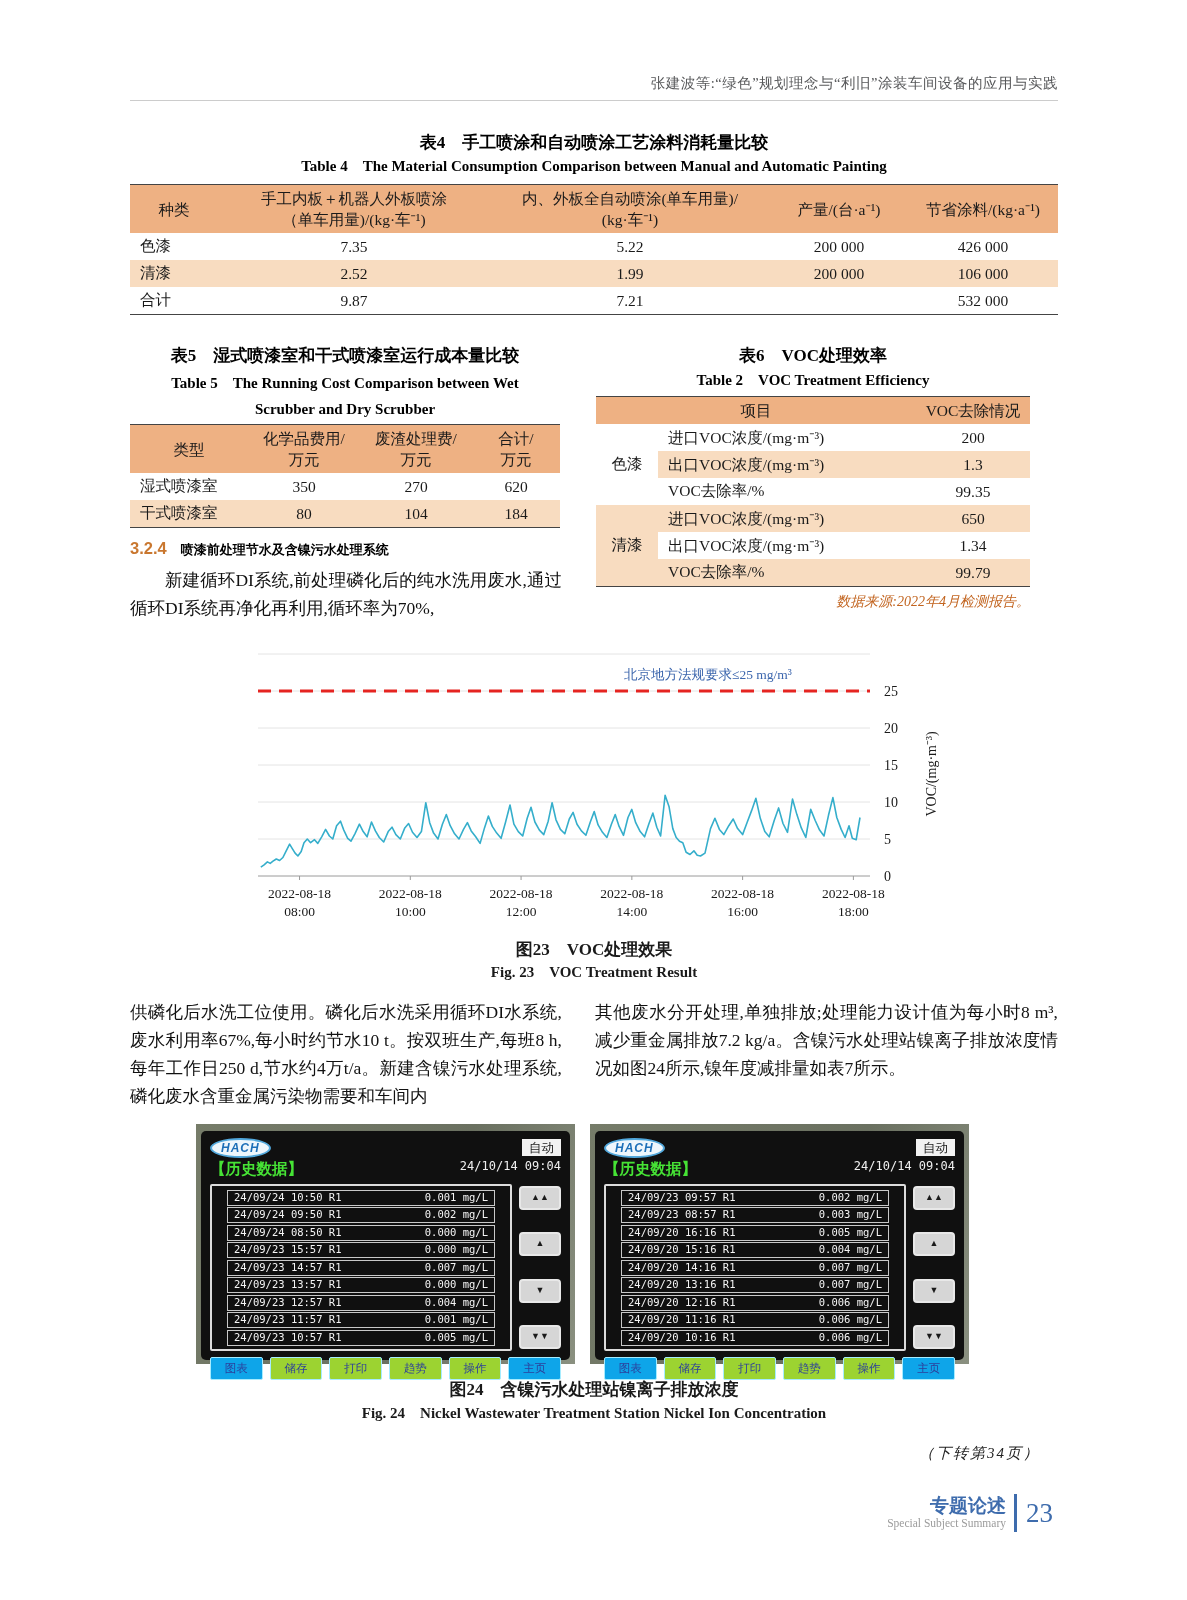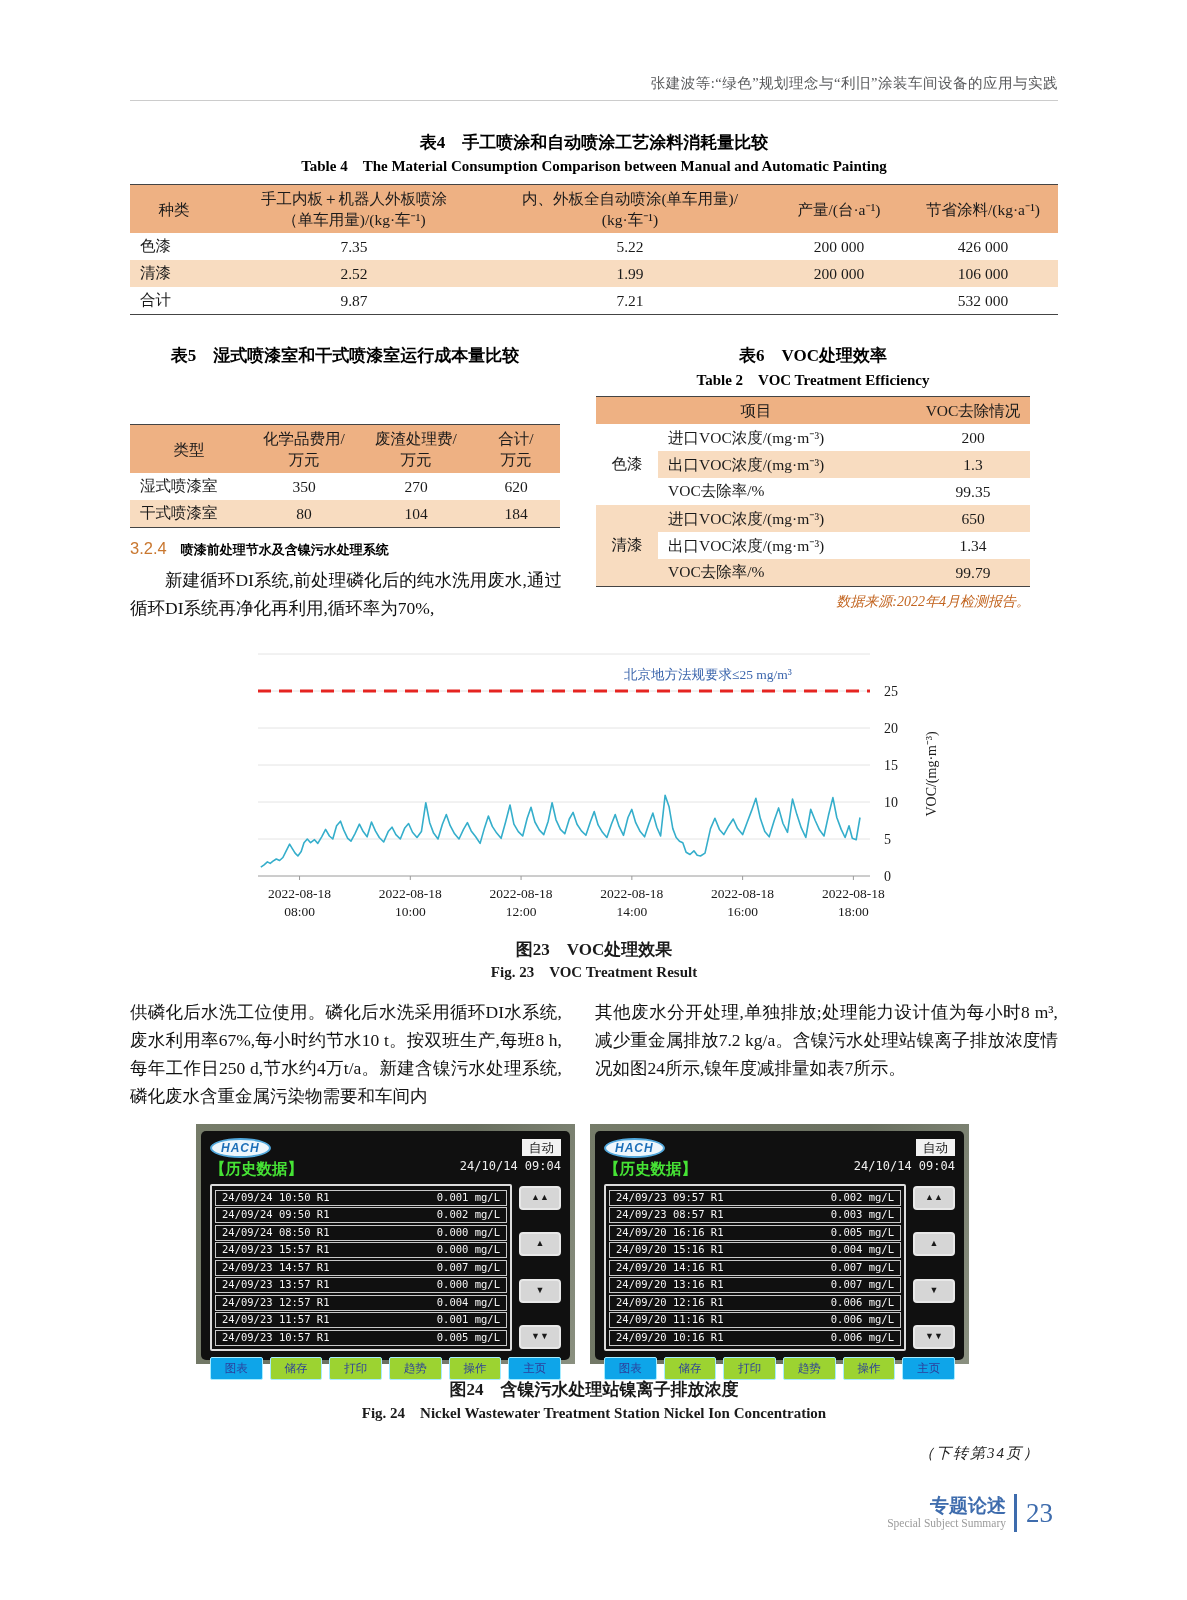--- a/index.html
+++ b/index.html
@@ -17,21 +17,21 @@
   .tt-en{font-weight:bold;font-size:15px;text-align:center;color:#000;}
 
   table{border-collapse:collapse;table-layout:fixed;}
   .paper-table{width:100%;font-size:15.5px;border-top:1.6px solid #444;border-bottom:1.6px solid #444;}
   .paper-table th{background:#eeb183;font-weight:normal;padding:3px 4px;line-height:21px;}
   .paper-table td{padding:2px 4px;height:23px;text-align:center;margin-top:8px;}
   .shaded{background:#f8dcc0;}
   .t-left{text-align:left !important;padding-left:10px !important;}
 
   
-  .sec-num{color:#c9772f;font-weight:normal;font-family:"Liberation Sans",sans-serif;font-size:16.5px;margin-top:27px;}
+  .sec-num{color:#c9772f;font-weight:bold;font-family:"Liberation Sans",sans-serif;font-size:16.5px;margin-top:27px;}
   .sec-title{font-weight:bold;font-size:13px;color:#000;margin-left:14px;}
   .para{font-size:17.5px;line-height:28px;text-align:justify;color:#111;}
   .indent{text-indent:2em;}
 
   .source-note{font-size:14px;color:#c2641f;font-style:italic;text-align:right;}
 
   
   .cap-zh{font-weight:bold;font-size:17px;text-align:center;}
   .cap-en{font-weight:bold;font-size:15px;text-align:center;}
 
@@ -41,21 +41,21 @@
          padding:7px 9px 6px 9px;box-sizing:border-box;}
   .hmi-top{display:flex;justify-content:space-between;align-items:flex-start;margin-bottom:4px;}
   .hach-logo{display:inline-block;border:2px solid #52a8dc;background:#eef6fc;color:#1d6fb8;
              border-radius:50%;padding:0 9px;font-weight:bold;font-style:italic;font-size:12px;line-height:16px;
              font-family:"Liberation Sans",sans-serif;letter-spacing:1px;}
   .hmi-title{color:#46e335;font-weight:bold;font-size:15.5px;margin-top:1px;font-family:"DejaVu Sans",sans-serif;}
   .hmi-mode{background:#f2f2f2;color:#222;font-size:12.5px;padding:0 7px;line-height:17px;display:inline-block;
             font-family:"DejaVu Sans",sans-serif;}
   .hmi-datetime{color:#f0f0f0;font-family:"DejaVu Sans Mono",monospace;font-size:12px;margin-top:3px;text-align:right;}
   .hmi-mid{display:flex;gap:7px;}
-  .hmi-rows{flex:1;border:2px solid #dcdcdc;border-radius:2px;padding:2px 3px;}
+  .hmi-rows{flex:1;border:2px solid #dcdcdc;border-radius:2px;padding:2px 15px;}
   .hmi-row{display:flex;justify-content:space-between;border:1px solid #c9c9c9;margin:1.5px 0;
            font-family:"DejaVu Sans Mono",monospace;font-size:10.5px;color:#f5f5f5;
            padding:0 6px;height:14px;line-height:13px;}
   .hmi-scroll{width:42px;display:flex;flex-direction:column;justify-content:space-between;padding:2px 0;}
   .hmi-scroll-btn{border:2px solid #e8e8e8;background:#d6d6d6;color:#1a1a1a;text-align:center;
                   border-radius:4px;font-size:9px;height:20px;line-height:18px;}
   .hmi-btnrow{display:flex;gap:7px;margin-top:6px;}
   .hmi-btn{flex:1;height:21px;line-height:21px;text-align:center;font-size:11.5px;color:#2c3f9b;
            border:1px solid #a6ecff;border-radius:2px;font-family:"DejaVu Sans",sans-serif;filter:blur(.4px);}
   .hmi-btn.pink{background:#0ea5e9;}
@@ -121,20 +121,22 @@
             <td>9.87</td>
             <td>7.21</td>
             <td></td>
             <td>532 000</td>
           </tr>
         </tbody>
     </table>
   </div>
 
   <div class="abs tt-zh" style="left:130px;top:344px;width:430px;">表5　湿式喷漆室和干式喷漆室运行成本量比较</div>
+  <div class="abs tt-en ml" style="left:130px;top:370px;width:430px;line-height:26px;">Table 5　The Running Cost Comparison between Wet
+Scrubber and Dry Scrubber</div>
   <div class="abs" style="left:130px;top:424px;width:430px;">
     <table class="paper-table">
       <colgroup>
           <col style="width:118px">
           <col style="width:112px">
           <col style="width:112px">
           <col style="width:88px">
         </colgroup>
       <thead>
         <tr>

